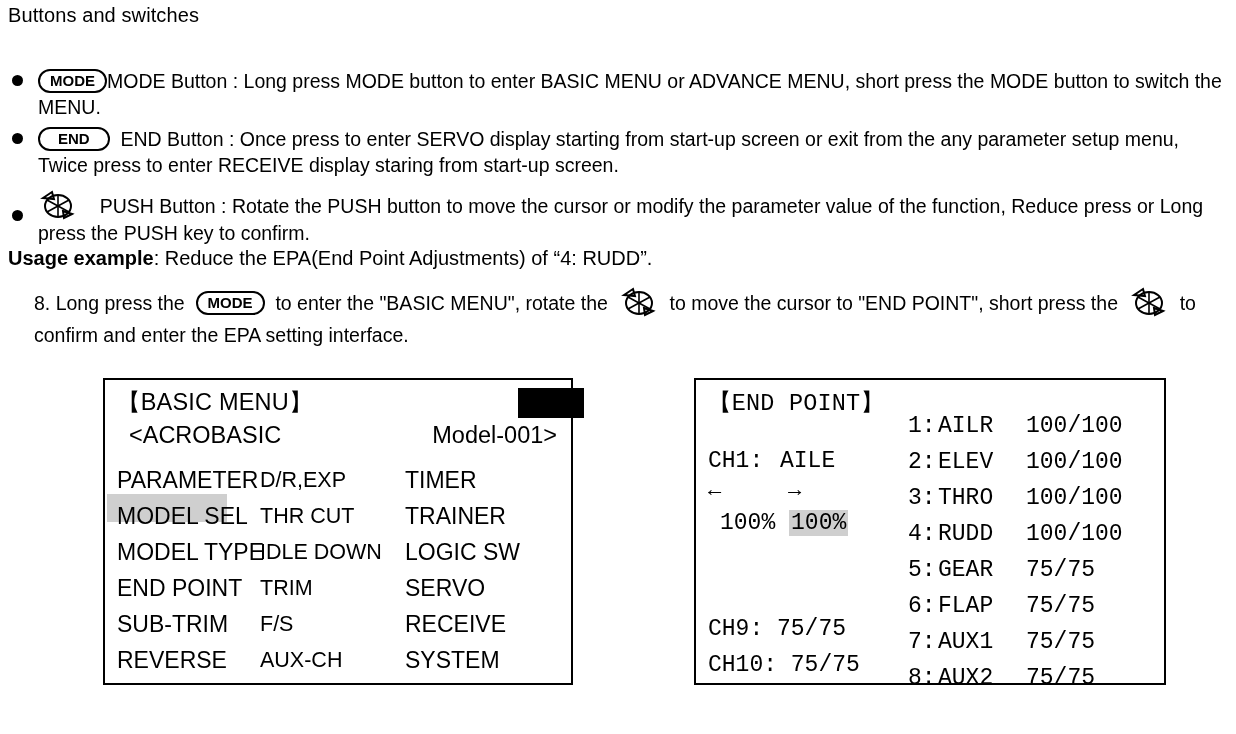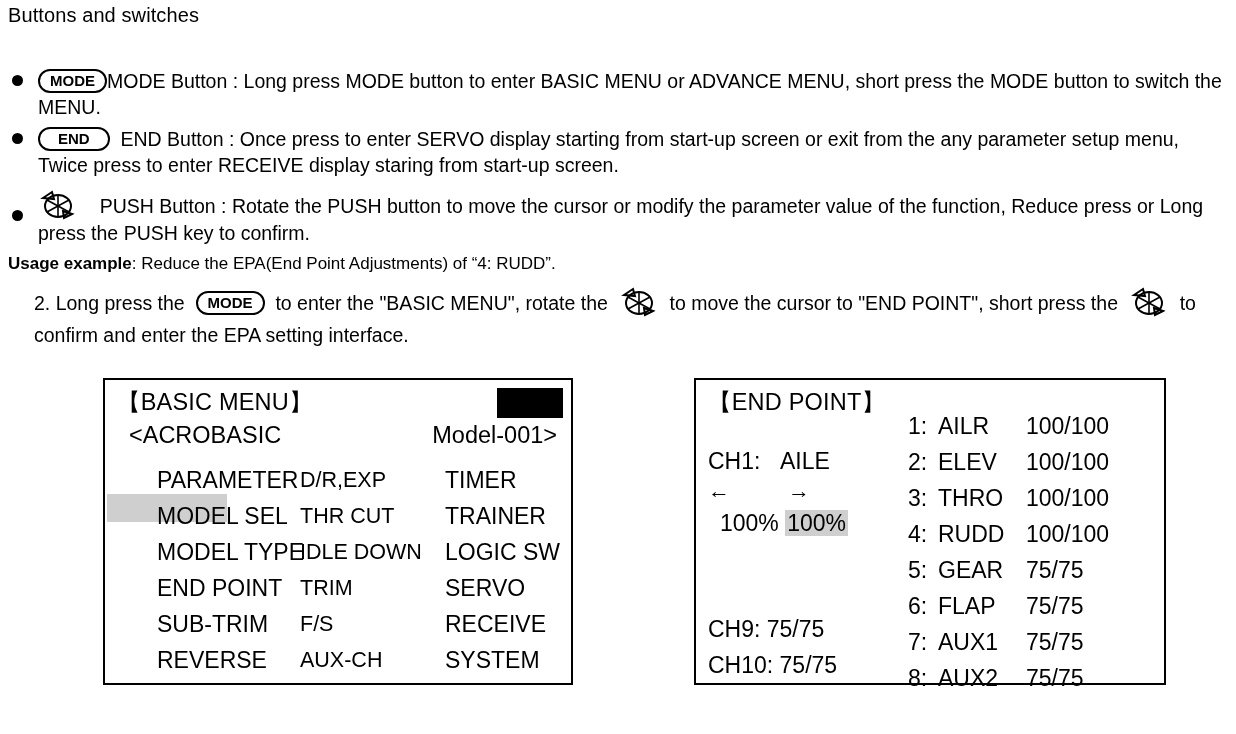--- a/index.html
+++ b/index.html
@@ -80,22 +80,22 @@
     position: relative;
     width: 40px;
     height: 30px;
     vertical-align: -7px;
   }
   .knob svg { display: block; }
 
   .usage {
     position: absolute;
     left: 8px;
-    top: 251px;
-    font-size: 17px;
+    top: 245px;
+    font-size: 20px;
     line-height: 26px;
   }
   .usage b { font-weight: bold; }
 
   .step {
     position: absolute;
     left: 34px;
     top: 287px;
     width: 1196px;
     font-size: 19.5px;
@@ -113,26 +113,28 @@
     left: 103px;
     top: 378px;
     width: 470px;
     height: 307px;
   }
   #lcd-endpoint {
     left: 694px;
     top: 378px;
     width: 472px;
     height: 307px;
+    font-family: Liberation Mono, monospace;
   }
   .lcd-inner {
     position: relative;
     width: 100%;
     height: 100%;
     font-size: 23px;
+    padding-left: 21px;
   }
   .lcd-title {
     position: absolute;
     left: 12px;
     top: 6px;
     font-size: 23.5px;
     letter-spacing: 0.2px;
   }
   .battery {
     position: absolute;
@@ -161,21 +163,20 @@
     top: 82px;
     width: 450px;
     display: grid;
     grid-template-columns: 143px 145px auto;
     row-gap: 0px;
     font-size: 23px;
   }
   .menu-grid .cell {
     line-height: 36px;
     white-space: nowrap;
-    margin-left: 40px;
   }
   .menu-grid .cell.small {
     font-size: 21.5px;
   }
   .highlight-left {
     position: absolute;
     left: 2px;
     top: 114px;
     width: 120px;
     height: 28px;
@@ -274,21 +275,21 @@
       </div>
     </div>
 
   </div>
 
   <div class="usage">
     <b>Usage example</b><span>:  Reduce the EPA(End Point Adjustments) of “4: RUDD”.</span>
   </div>
 
   <div class="step">
-    <span>2. Long press the</span>
+    <span>8. Long press the</span>
     &nbsp;<span class="btn-pill">MODE</span>&nbsp;
     <span>to enter the "BASIC MENU", rotate the</span>&nbsp;
     <span class="knob">
       <svg width="40" height="30" viewBox="0 0 40 30">
         <ellipse cx="20" cy="16" rx="13" ry="11" fill="none" stroke="#000" stroke-width="2"></ellipse>
         <line x1="20" y1="5" x2="20" y2="27" stroke="#000" stroke-width="1.6"></line>
         <line x1="9" y1="10" x2="31" y2="22" stroke="#000" stroke-width="1.6"></line>
         <line x1="9" y1="22" x2="31" y2="10" stroke="#000" stroke-width="1.6"></line>
         <path d="M5 8 L14 2 L16 9 Z" fill="none" stroke="#000" stroke-width="2"></path>
         <path d="M34 24 L26 28 L25 21 Z" fill="none" stroke="#000" stroke-width="2"></path>

